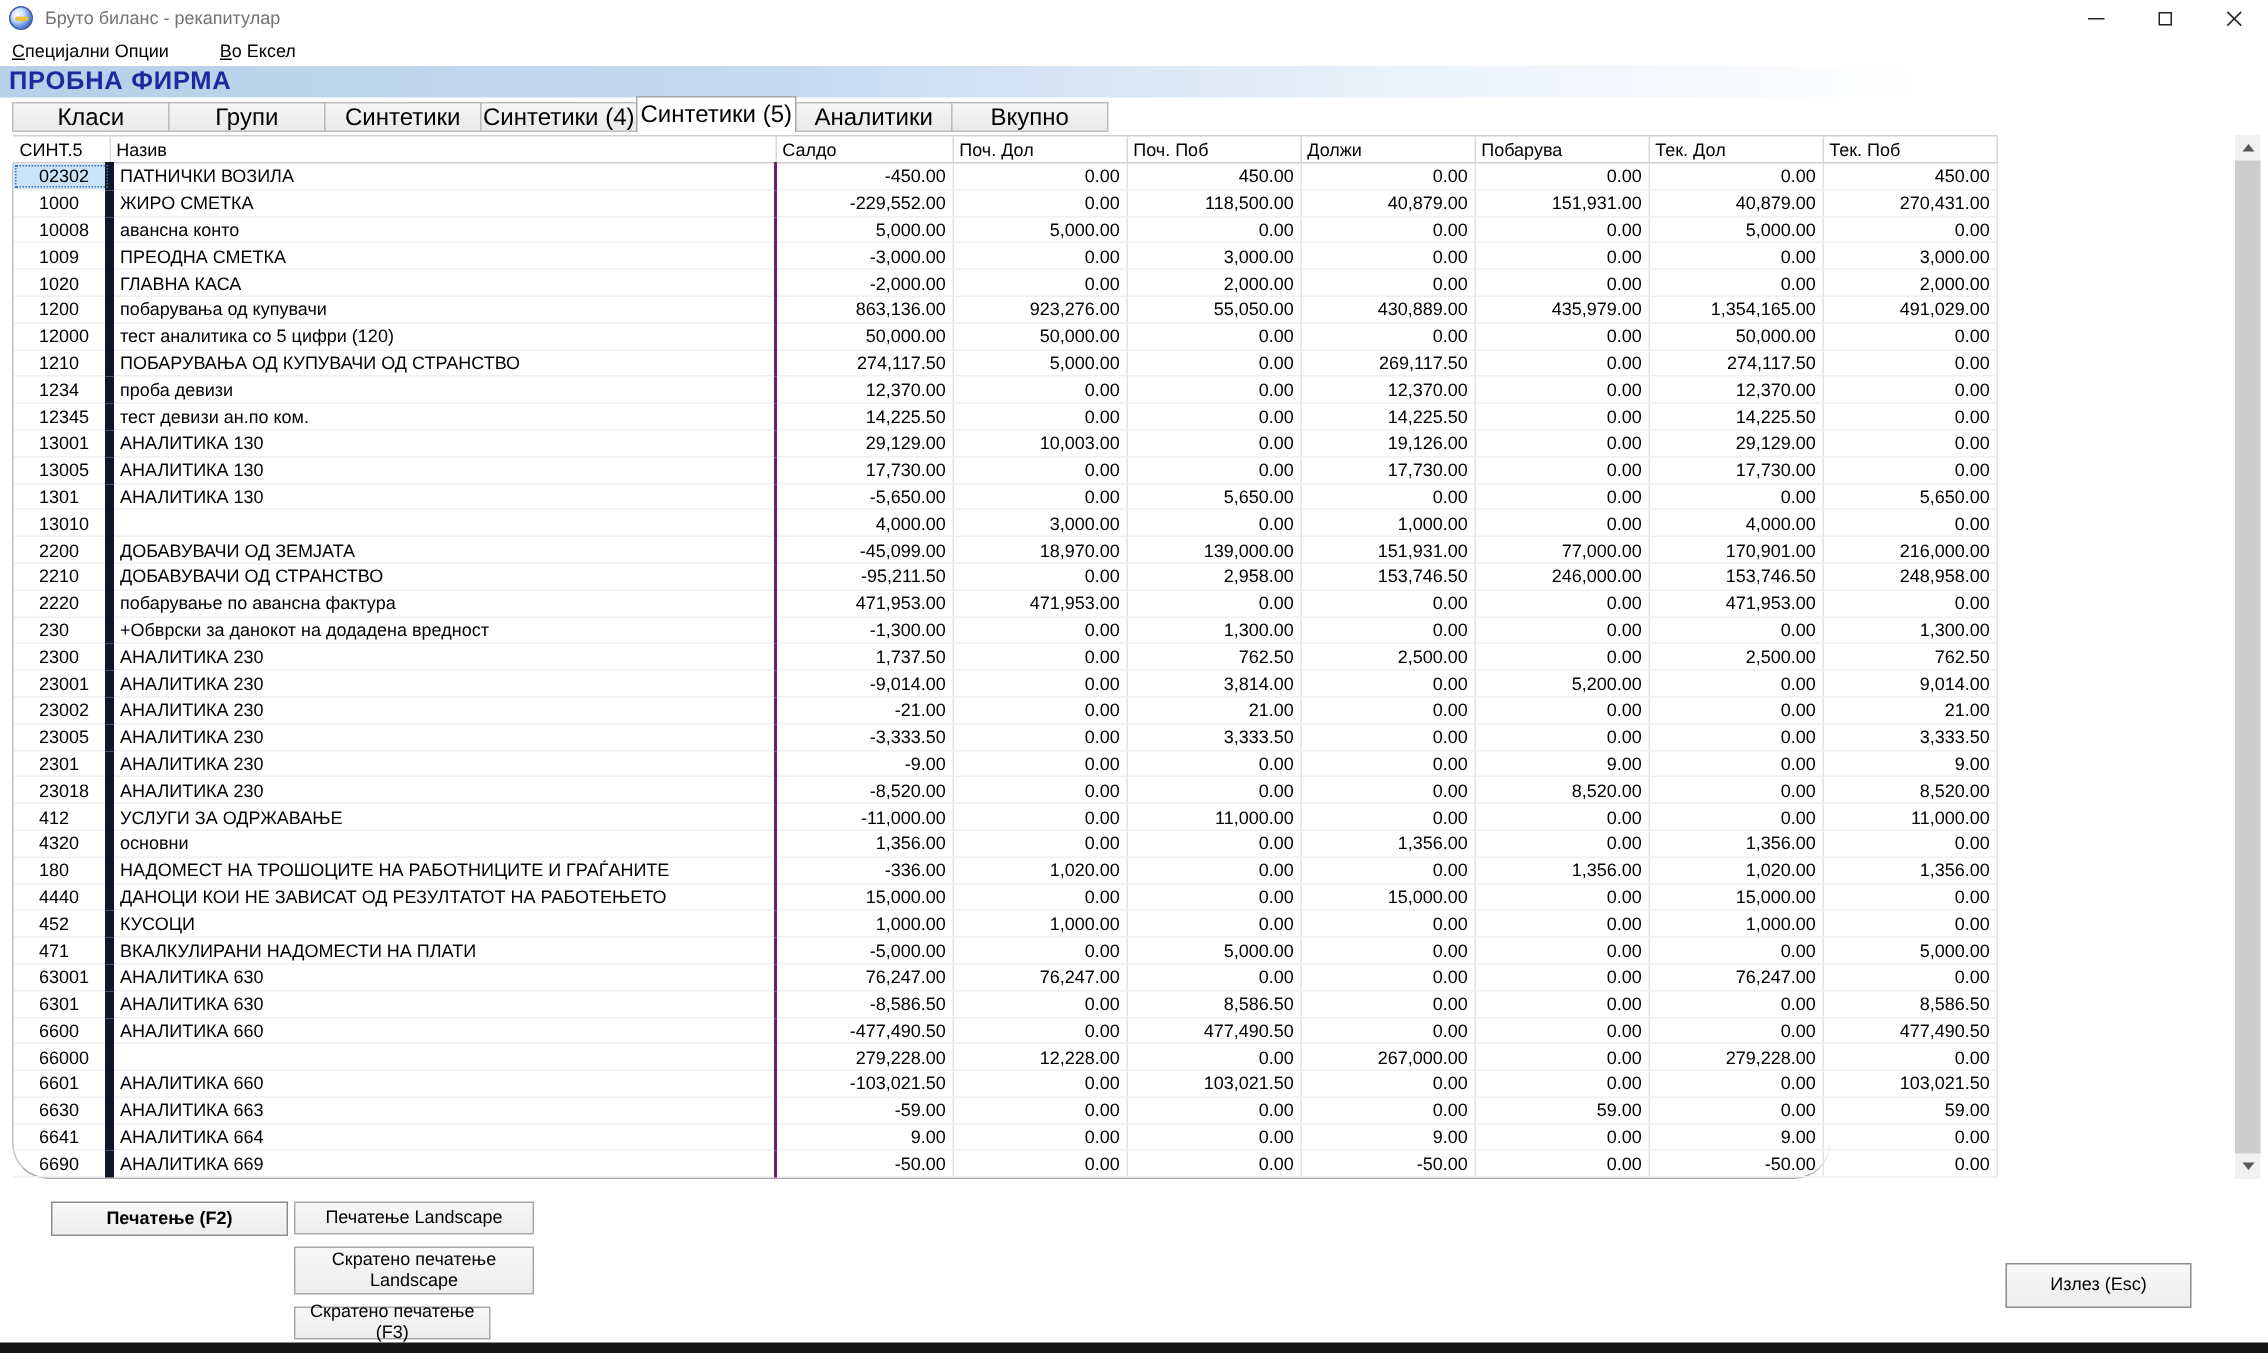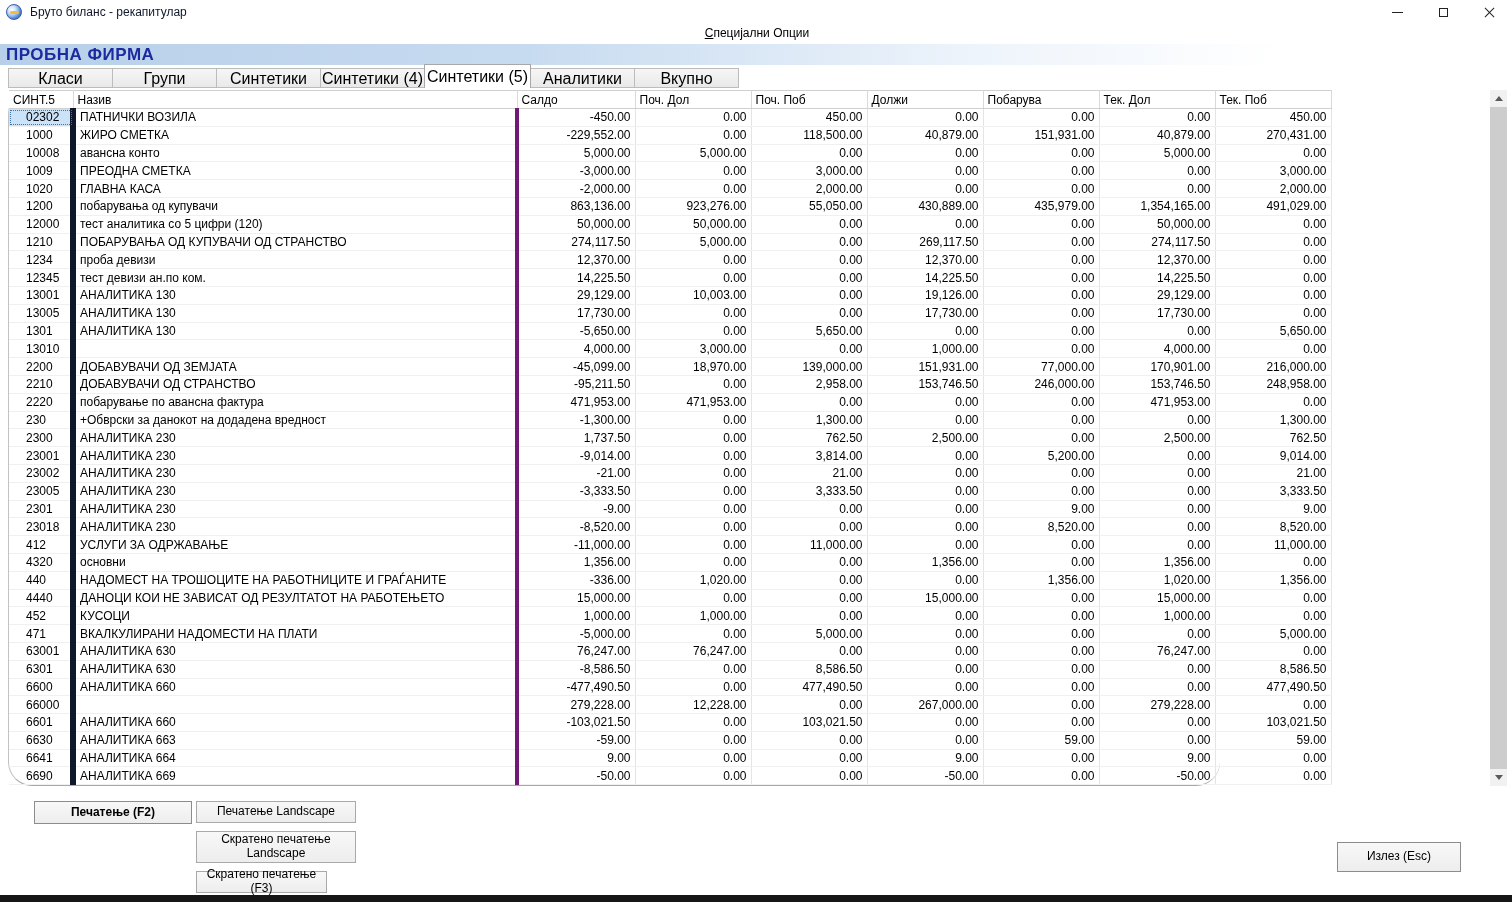--- a/index.html
+++ b/index.html
@@ -5,59 +5,59 @@
   * { margin:0; padding:0; box-sizing:border-box; }
   html,body { width:1512px; height:902px; overflow:hidden; }
   body { font-family:"Liberation Sans", sans-serif; background:#fff; position:relative; color:#000; }
 
   
   .titlebar { position:absolute; left:0; top:0; width:1512px; height:24px; background:#fff; display:flex; align-items:center; }
   .app-icon { width:16px; height:16px; margin-left:6px; border-radius:50%;
     background:radial-gradient(circle at 35% 35%, #ffffff 0%, #cfe2ff 30%, #4d7fd0 70%, #23408f 100%);
     border:1px solid #3a5ea8; position:relative; flex:0 0 auto; }
   .app-icon::after { content:""; position:absolute; left:3px; top:6px; width:9px; height:3px; background:#e8c23a; border-radius:2px; }
-  .title-text { margin-left:8px; font-size:12px; color:#0f172a; }
+  .title-text { margin-left:8px; font-size:12px; color:#737373; }
   .win-controls { position:absolute; right:0; top:0; height:24px; display:flex; }
   .win-btn { width:46px; height:24px; display:flex; align-items:center; justify-content:center; cursor:pointer; }
   .glyph-min { width:11px; height:1px; background:#222; }
   .glyph-max { width:9px; height:9px; border:1px solid #222; }
   .glyph-close { position:relative; width:11px; height:11px; }
   .glyph-close::before,.glyph-close::after { content:""; position:absolute; left:-1px; top:5px; width:13px; height:1px; background:#222; }
   .glyph-close::before { transform:rotate(45deg); }
   .glyph-close::after  { transform:rotate(-45deg); }
 
   
-  .menubar { position:absolute; left:0; top:24px; width:1512px; height:20px; background:#fff; display:flex; align-items:center; font-size:12px;flex-direction:column; }
+  .menubar { position:absolute; left:0; top:24px; width:1512px; height:20px; background:#fff; display:flex; align-items:center; font-size:12px; }
   .menu-item { padding:2px 6px; cursor:pointer; }
   .menu-item::first-letter { text-decoration:underline; }
   .menu-item.mi-0 { margin-left:2px; }
   .menu-item.mi-1 { margin-left:22px; }
 
   
   .company-band { position:absolute; left:0; top:44px; width:1512px; height:21px;
     background:linear-gradient(to right,#b7cfe9 0%,#c7dbf0 35%,#eef4fb 65%,#ffffff 85%);
-    display:flex; align-items:center; }
+    display:flex; align-items:flex-start; }
   .company-name { margin-left:6px; font-size:17px; font-weight:bold; color:#1c2aa0; letter-spacing:0.5px; }
 
   
   .tabstrip { position:absolute; left:8px; top:64px; height:24px; display:flex; align-items:flex-end; }
   .tab { width:105px; height:20px; line-height:19px; text-align:center; font-size:16px; cursor:pointer;
     background:linear-gradient(#f6f6f6,#e9e9e9); border:1px solid #bcbcbc; margin-left:-1px; position:relative; }
   .tab:first-child { margin-left:0; }
   .tab.active { width:107px; height:24px; line-height:23px; background:#fff; border:1px solid #a8a8a8; border-bottom:none; z-index:3; }
 
   
   .grid { position:absolute; left:8px; top:90px; width:1212px; border-left:1px solid #c2c2c2; border-bottom:1px solid #a8a8a8;border-radius:24px; }
   table.grid-table { border-collapse:collapse; table-layout:fixed; width:1322px; }
   .grid-table th { height:18px; font-size:12px; font-weight:normal; text-align:left; padding:0 4px; background:#fff;
     border-top:1px solid #cfcfcf; border-right:1px solid #d9d9d9; border-bottom:1px solid #cfcfcf; white-space:nowrap; overflow:hidden; cursor:pointer; }
   .grid-table td { height:17.8px; font-size:12px; padding:0 4px; border-right:1px solid #e4e4e4; border-bottom:1px solid #f0f0f0;
     white-space:nowrap; overflow:hidden; cursor:default; }
   .grid-table td.c-code { border-right:6px solid #0f172a;padding-left:17px; }
-  .grid-table td.c-name { border-right:4px solid #701a75; }
+  .grid-table td.c-name { border-right:2px solid #701a75; }
   .grid-table td.c-num { text-align:right; }
   .grid-table td.cell-selected { background:#cbe3f8; outline:1px dotted #3f74b3; outline-offset:-2px; }
 
   
   .vscroll { position:absolute; left:1490px; top:90px; width:17px; height:696px; background:#f1f1f1; }
   .vs-arrow { position:absolute; left:0; width:17px; height:17px; display:flex; align-items:center; justify-content:center; cursor:pointer; }
   .vs-up { top:0; } .vs-down { bottom:0; }
   .tri-up { width:0; height:0; border-left:4px solid transparent; border-right:4px solid transparent; border-bottom:5px solid #5a5a5a; }
   .tri-down { width:0; height:0; border-left:4px solid transparent; border-right:4px solid transparent; border-top:5px solid #5a5a5a; }
   .vs-thumb { position:absolute; left:0; top:17px; width:17px; height:662px; background:#cdcdcd; cursor:pointer; }
@@ -418,21 +418,21 @@
           <td class="c-name">основни</td>
           <td class="c-num">1,356.00</td>
           <td class="c-num">0.00</td>
           <td class="c-num">0.00</td>
           <td class="c-num">1,356.00</td>
           <td class="c-num">0.00</td>
           <td class="c-num">1,356.00</td>
           <td class="c-num">0.00</td>
         </tr>
         <tr>
-          <td class="c-code">440</td>
+          <td class="c-code">180</td>
           <td class="c-name">НАДОМЕСТ НА ТРОШОЦИТЕ НА РАБОТНИЦИТЕ И ГРАЃАНИТЕ</td>
           <td class="c-num">-336.00</td>
           <td class="c-num">1,020.00</td>
           <td class="c-num">0.00</td>
           <td class="c-num">0.00</td>
           <td class="c-num">1,356.00</td>
           <td class="c-num">1,020.00</td>
           <td class="c-num">1,356.00</td>
         </tr>
         <tr>

